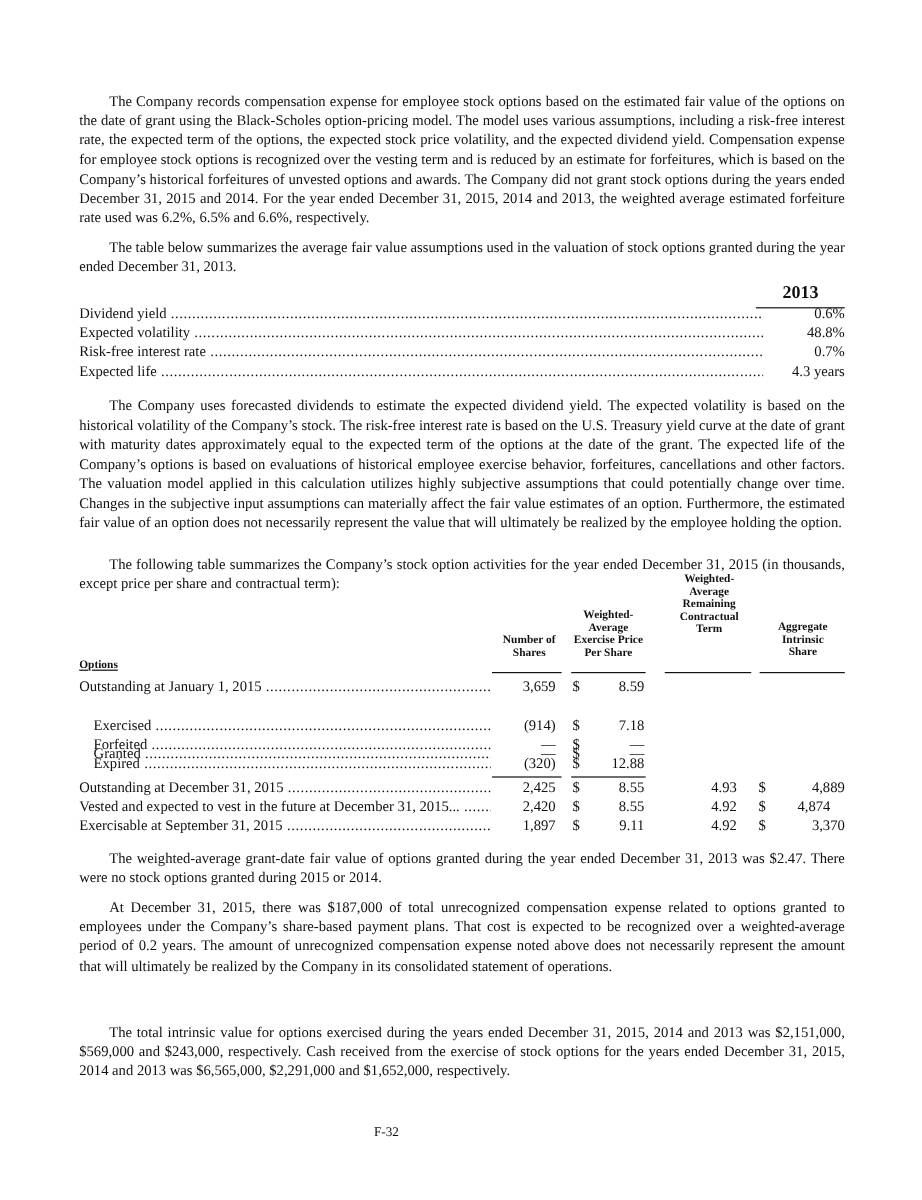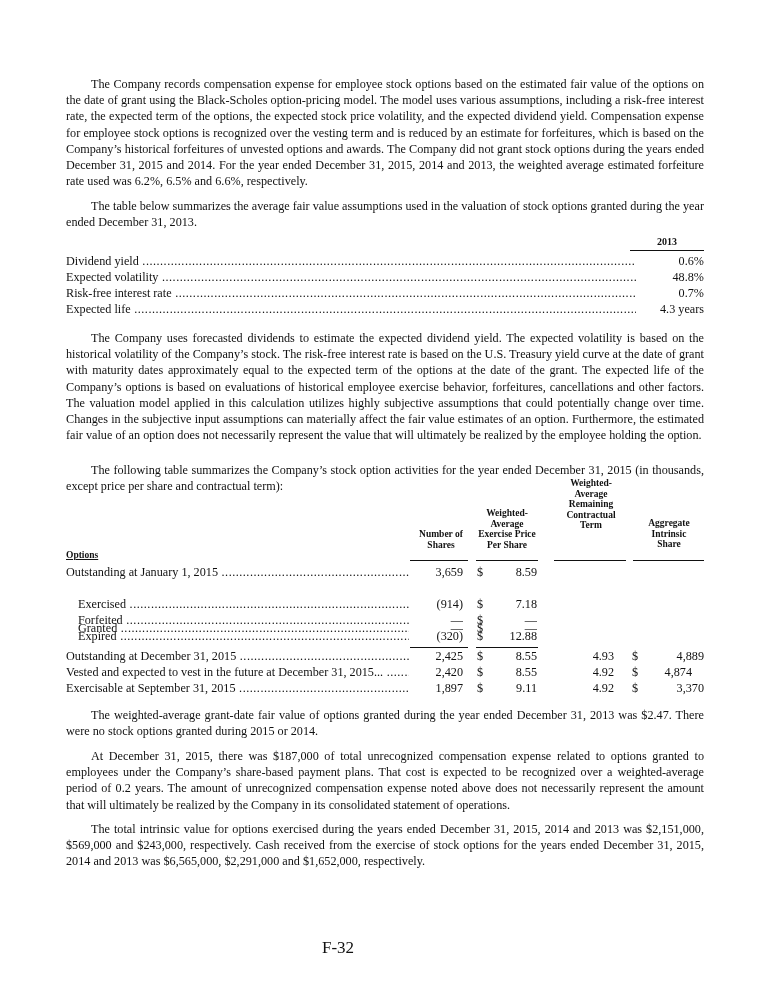--- a/index.html
+++ b/index.html
@@ -9,39 +9,39 @@
   }
   .page { position: absolute; left: 66px; top: 0; width: 638px; }
   p.para {
     margin: 0; text-align: justify; line-height: 16.2px; text-indent: 25px;
     position: absolute; left: 0; width: 638px;
   }
   
   .assump { position: absolute; left: 0; top: 236px; width: 638px; }
   .assump .yr {
     position: absolute; right: 0; top: 0; width: 74px; text-align: center;
-    font-weight: bold; font-size: 10px; padding-bottom: 3px;
+    font-weight: bold; font-size: 15px; padding-bottom: 3px;
     border-bottom: 1.5px solid #111;
   }
   .arow { position: absolute; left: 0; width: 638px; height: 16px; line-height: 16px; }
   .arow .lbl { position: absolute; left: 0; width: 570px; overflow: hidden; white-space: nowrap; }
   .arow .lbl::after { content: " ................................................................................................................................................................................................................................"; letter-spacing: 0.5px; }
   .arow .val { position: absolute; right: 0; width: 74px; text-align: right; }
 
   
   .opts { position: absolute; left: 0; top: 480px; width: 638px; }
   .hdr { position: absolute; bottom: auto; font-weight: bold; font-size: 9.5px; line-height: 10.5px; text-align: center; }
   .hdr-line { position: absolute; height: 0; border-bottom: 1.5px solid #111; }
   .orow { position: absolute; left: 0; width: 638px; height: 16px; line-height: 16px; }
   .orow .lbl { position: absolute; left: 0; width: 343px; overflow: hidden; white-space: nowrap; }
   .orow .lbl.ind { left: 12px; width: 331px; }
   .orow .lbl::after { content: " ................................................................................................................................................................................................................"; letter-spacing: 0.5px; }
   .orow .c { position: absolute; text-align: right; }
   .sum-line { position: absolute; height: 0; border-bottom: 1px solid #111; }
-  .footer { position: absolute; left: 16px; width: 644px; top: 938px; text-align: center; font-size: 17px; }
+  .footer { position: absolute; left: 0; width: 644px; top: 938px; text-align: center; font-size: 11px; }
 </style>
 </head>
 <body>
 
 <div class="page">
 
   <p class="para" style="top:76px;">The Company records compensation expense for employee stock options based on the estimated fair value of the options on the date of grant using the Black-Scholes option-pricing model. The model uses various assumptions, including a risk-free interest rate, the expected term of the options, the expected stock price volatility, and the expected dividend yield. Compensation expense for employee stock options is recognized over the vesting term and is reduced by an estimate for forfeitures, which is based on the Company’s historical forfeitures of unvested options and awards. The Company did not grant stock options during the years ended December 31, 2015 and 2014.  For the year ended December 31, 2015, 2014 and 2013, the weighted average estimated forfeiture rate used was 6.2%, 6.5% and 6.6%, respectively.</p>
   <p class="para" style="top:198px;">The table below summarizes the average fair value assumptions used in the valuation of stock options granted during the year ended December 31, 2013.</p>
 
   <div class="assump">
@@ -171,16 +171,16 @@
           <span class="c" style="left: 576px; width: 62px;">3,370</span>
         </div>
       </div>
 
     <div class="sum-line" style="left:344px; width:58px; top:167px;"></div>
     <div class="sum-line" style="left:410px; width:62px; top:167px;"></div>
   </div>
 
   <p class="para" style="top:707px;">The weighted-average grant-date fair value of options granted during the year ended December 31, 2013 was $2.47. There were no stock options granted during 2015 or 2014.</p>
   <p class="para" style="top:748px;">At December 31, 2015, there was $187,000 of total unrecognized compensation expense related to options granted to employees under the Company’s share-based payment plans. That cost is expected to be recognized over a weighted-average period of 0.2 years. The amount of unrecognized compensation expense noted above does not necessarily represent the amount that will ultimately be realized by the Company in its consolidated statement of operations.</p>
-  <p class="para" style="top:821px;">The total intrinsic value for options exercised during the years ended December 31, 2015, 2014 and 2013 was $2,151,000, $569,000 and $243,000, respectively. Cash received from the exercise of stock options for the years ended December 31, 2015, 2014 and 2013 was $6,565,000, $2,291,000 and $1,652,000, respectively.</p>
+  <p class="para" style="top:852px;">The total intrinsic value for options exercised during the years ended December 31, 2015, 2014 and 2013 was $2,151,000, $569,000 and $243,000, respectively. Cash received from the exercise of stock options for the years ended December 31, 2015, 2014 and 2013 was $6,565,000, $2,291,000 and $1,652,000, respectively.</p>
 </div>
 
 <div class="footer">F-32</div>
 
 </body></html>

